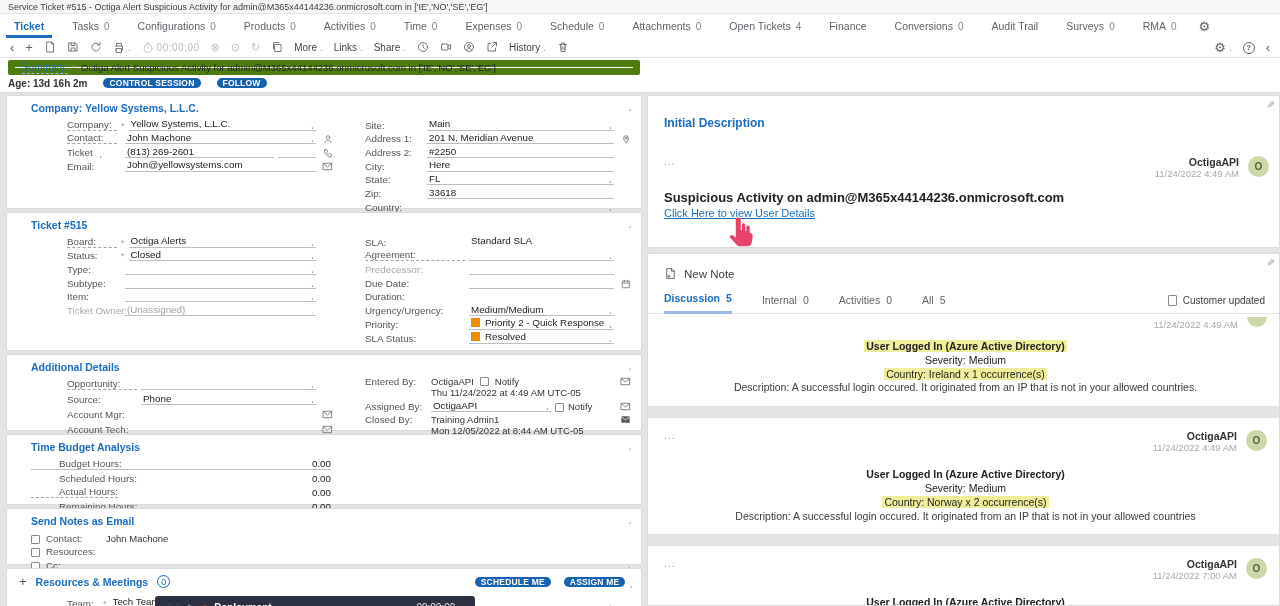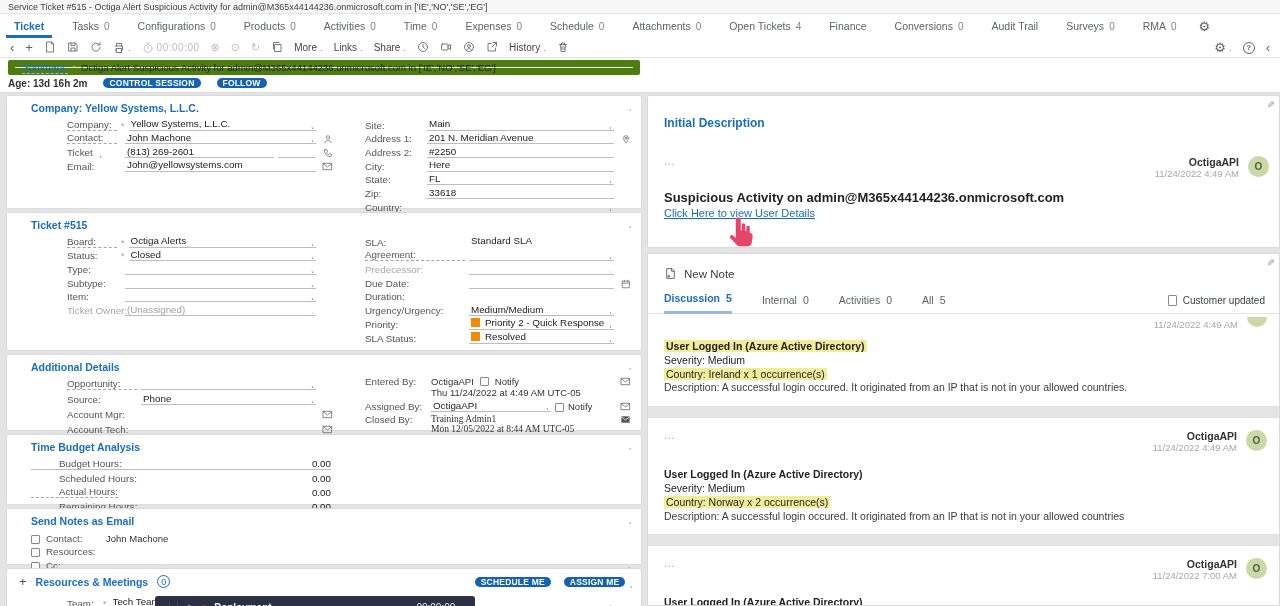--- a/index.html
+++ b/index.html
@@ -105,21 +105,21 @@
   .nhead { background:#fff; position:relative; }
   .nn { display:flex; align-items:center; gap:7px; padding:13px 0 0 16px; font-size:11.5px; color:#3c4043; }
   .ntabs { display:flex; align-items:flex-end; padding:12px 14px 0 16px; border-bottom:1px solid #e4e4e4; background:#fff; }
   .ntab { margin-right:30px; padding-bottom:7px; font-size:10.5px; color:#5f6368; display:flex; gap:6px; cursor:pointer; }
   .ntab.active { color:#1a6dc2; font-weight:bold; border-bottom:3px solid #9bb7e8; margin-bottom:-1px; }
   .cupd { margin-left:auto; display:flex; gap:6px; align-items:center; color:#3c4043; font-size:10px; padding-bottom:7px; }
   .entries { flex:1; display:flex; flex-direction:column; gap:12px; overflow:hidden; }
   .entry { background:#fff; padding:9px 12px 11px 16px; }
   .entry.first { padding-top:3px; }
   .ehead2 { display:flex; align-items:flex-start; margin:3px 0 15px; }
-  .line { font-size:10.5px; line-height:13.8px; color:#222; white-space:nowrap; overflow:hidden; }
+  .line { font-size:10.5px; line-height:13.8px; color:#222; white-space:nowrap; overflow:hidden;text-align:center; }
   .line.desc { color:#3c3c3c; }
   .ttlb { font-weight:bold; }
   .hl { background:#f1ee9b; padding:0 2px; }
   .fhead { display:flex; justify-content:flex-end; align-items:flex-start; gap:9px; margin-bottom:10px; padding-right:0; }
   .fhead .ts { color:#a8a8a8; font-size:9.5px; margin-top:2px; }
 </style>
 </head>
 <body>
 
 <div class="titlebar">Service Ticket #515 - Octiga Alert Suspicious Activity for admin@M365x44144236.onmicrosoft.com in ['IE','NO','SE','EG']</div>
@@ -609,21 +609,21 @@
             <span class="sub">Notify</span>
             <span class="ric" style="margin-left:auto">
                 <svg class="ic" style="width:11px;height:11px" viewBox="0 0 24 24">
                   <rect x="3" y="5" width="18" height="14"></rect>
                   <path d="M3 6l9 7 9-7"></path>
                 </svg>
               </span>
           </div>
           <div style="display:flex; gap:4px; margin-top:2px;">
             <span class="fl w62">Closed By:</span>
-            <div style="flex:1; min-width:0;font-family:Liberation Serif, serif;">
+            <div style="flex:1; min-width:0;">
               <div class="sub">Training Admin1</div>
               <div class="sub">Mon 12/05/2022 at 8:44 AM UTC-05</div>
             </div>
             <span class="ric">
                 <svg style="width:11px;height:11px" viewBox="0 0 24 24">
                   <rect x="3" y="5" width="18" height="14" fill="#555"></rect>
                   <path d="M3 6l9 7 9-7" stroke="#fff" fill="none" stroke-width="1.7"></path>
                 </svg>
               </span>
           </div>

